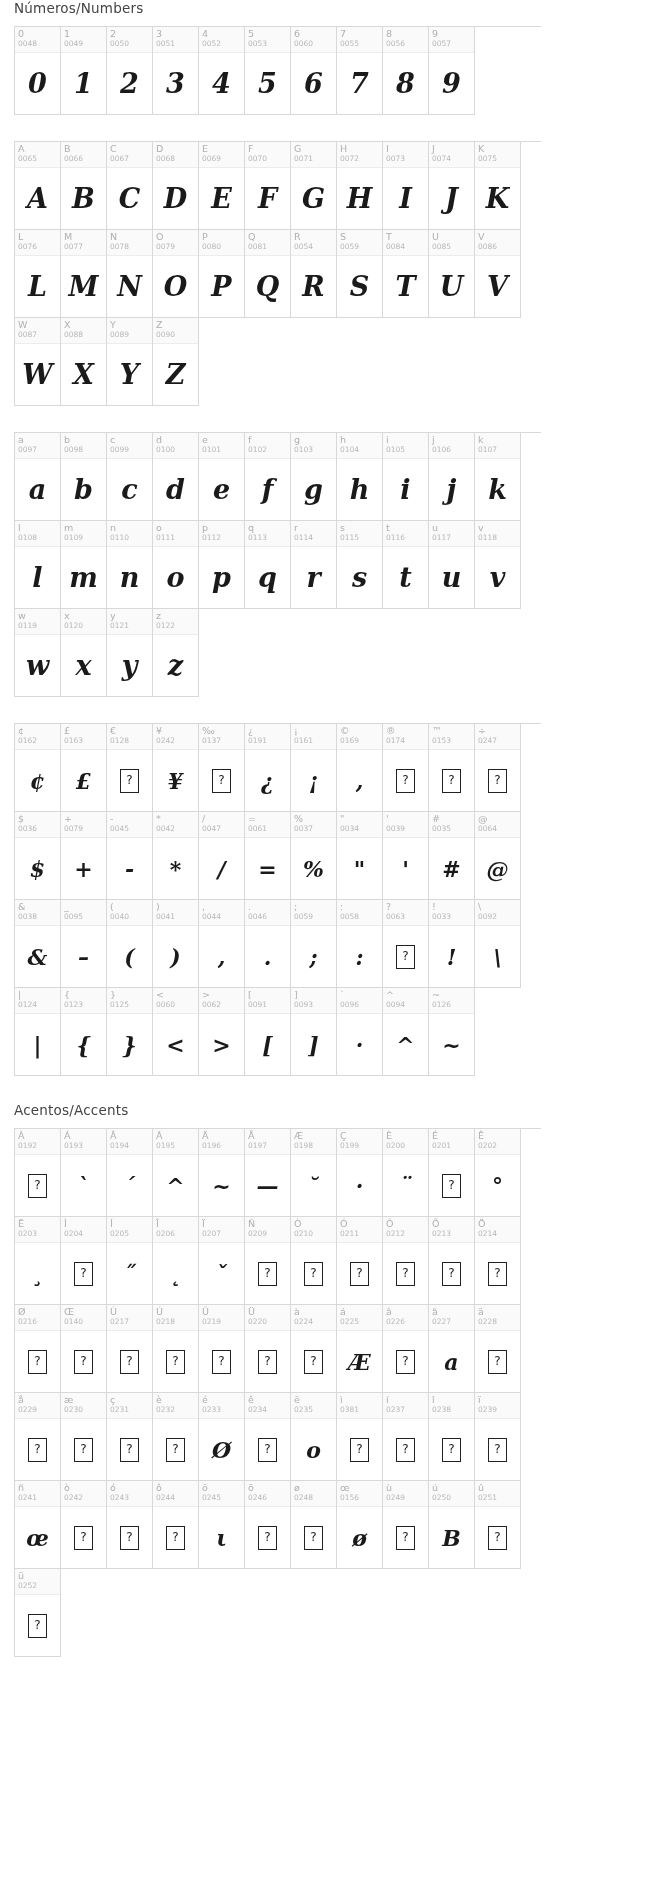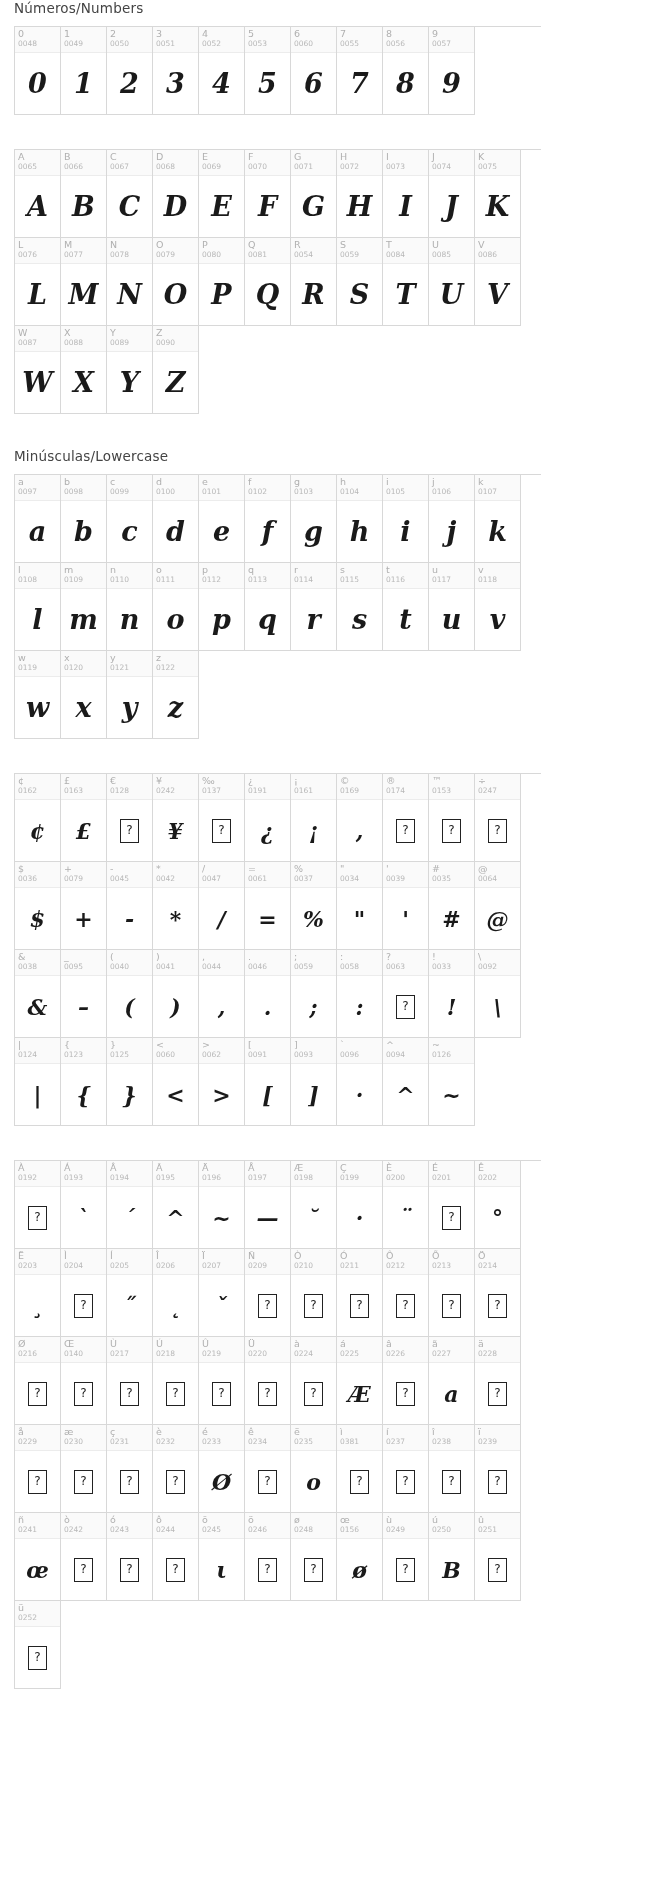--- a/index.html
+++ b/index.html
@@ -11,21 +11,21 @@
     width: 661px;
     font-family: "DejaVu Sans", sans-serif;
     color: #333333;
   }
   .page {
     width: 661px;
     padding: 0 0 20px 0;
     box-sizing: border-box;
   }
   .section {
-    margin: 0 0 34px 0;
+    margin: 0 0 26px 0;
   }
   .section-title {
     font-family: "DejaVu Sans", sans-serif;
     font-size: 13.5px;
     color: #444444;
     padding: 0 0 10px 14px;
     letter-spacing: 0.2px;
   }
   .grid {
     display: flex;
@@ -363,21 +363,20 @@
         <div class="cell">
           <div class="meta">
             <span class="ch-label">Z</span>
             <span class="code">0090</span>
           </div>
           <div class="glyph">Z</div>
         </div>
       </div>
     </div>
     <div class="section">
-      <div class="section-title">Minúsculas/Lowercase</div>
       <div class="grid">
         <div class="cell">
           <div class="meta">
             <span class="ch-label">a</span>
             <span class="code">0097</span>
           </div>
           <div class="glyph">a</div>
         </div>
         <div class="cell">
           <div class="meta">
@@ -867,20 +866,21 @@
         <div class="cell">
           <div class="meta">
             <span class="ch-label">~</span>
             <span class="code">0126</span>
           </div>
           <div class="glyph small">~</div>
         </div>
       </div>
     </div>
     <div class="section">
+      <div class="section-title">Acentos/Accents</div>
       <div class="grid">
         <div class="cell">
           <div class="meta">
             <span class="ch-label">À</span>
             <span class="code">0192</span>
           </div>
           <div class="glyph notdef">
             <span class="notdef-box">?</span>
           </div>
         </div>

